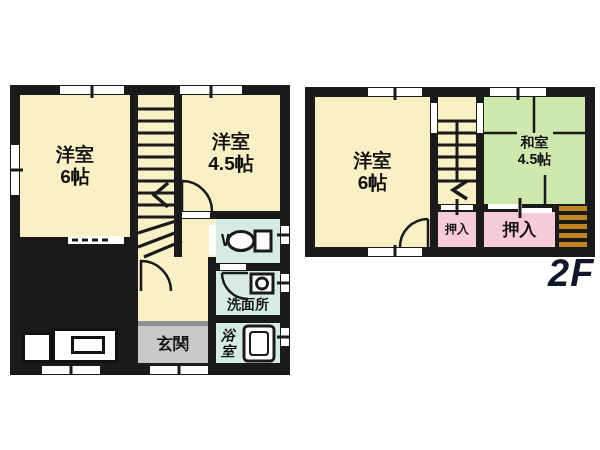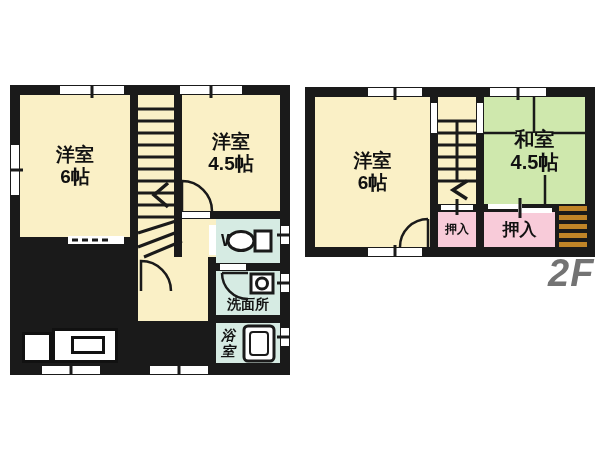--- a/index.html
+++ b/index.html
@@ -10,21 +10,21 @@
         text-align:center;line-height:1.15;font-weight:700;color:#111;}
   .cream{background:#faf0c6;}
   .teal{background:#d6ebe3;}
   .green{background:#cfe8ad;}
   .pink{background:#f8cbd9;}
   .gray{background:#c9c9c9;border-top:5px solid #8f8f8f;}
   .win{position:absolute;background:#ffffff;}
   .overlay{position:absolute;left:0;top:0;pointer-events:none;}
   .rname{display:block;}
   .floor-tag{position:absolute;font-weight:900;font-style:italic;font-size:38px;
-             letter-spacing:1px;color:#737373;}
+             letter-spacing:1px;color:#0f172a;}
   .counter{position:absolute;background:#ffffff;border:3px solid #111;}
   .counter-inner{position:absolute;background:#ffffff;border:3px solid #111;}
   .ladder{position:absolute;background:repeating-linear-gradient(180deg,
           #c08427 0px,#c08427 5px,#1a1a1a 5px,#1a1a1a 9px);border:2px solid #1a1a1a;}
 </style>
 </head>
 <body>
 
 <div id="canvas">
 
@@ -48,20 +48,25 @@
     <div class="room cream" style="left:172px;top:10px;width:98px;height:116px;font-size:19px;">
       <div>
         <span class="rname">洋室</span>
         <span class="rname">4.5帖</span>
       </div>
     </div>
 
     <div class="room cream" style="left:172px;top:134px;width:34px;height:38px;"></div>
     <div class="room cream" style="left:128px;top:172px;width:70px;height:64px;"></div>
 
+    <div class="room gray" style="left:128px;top:236px;width:70px;height:42px;font-size:16px;box-sizing:border-box;">
+      <div>
+        <span class="rname">玄関</span>
+      </div>
+    </div>
 
     <div class="room teal" style="left:206px;top:134px;width:64px;height:44px;font-size:16px;justify-content:flex-start;padding-left:5px;box-sizing:border-box;">
       <div>
         <span class="rname">WC</span>
       </div>
     </div>
 
     <div class="room teal" style="left:206px;top:186px;width:64px;height:44px;font-size:14px;align-items:flex-end;padding-bottom:3px;box-sizing:border-box;">
       <div>
         <span class="rname">洗面所</span>
@@ -165,21 +170,21 @@
     </div>
 
     <div class="room cream" style="left:133px;top:10px;width:38px;height:107px;"></div>
 
     <div class="room pink" style="left:133px;top:125px;width:38px;height:35px;font-size:12px;">
       <div>
         <span class="rname">押入</span>
       </div>
     </div>
 
-    <div class="room green" style="left:179px;top:10px;width:101px;height:107px;font-size:20px;">
+    <div class="room green" style="left:179px;top:10px;width:101px;height:107px;font-size:14px;">
       <div>
         <span class="rname">和室</span>
         <span class="rname">4.5帖</span>
       </div>
     </div>
 
     <div class="room pink" style="left:179px;top:125px;width:71px;height:35px;font-size:17px;">
       <div>
         <span class="rname">押入</span>
       </div>

